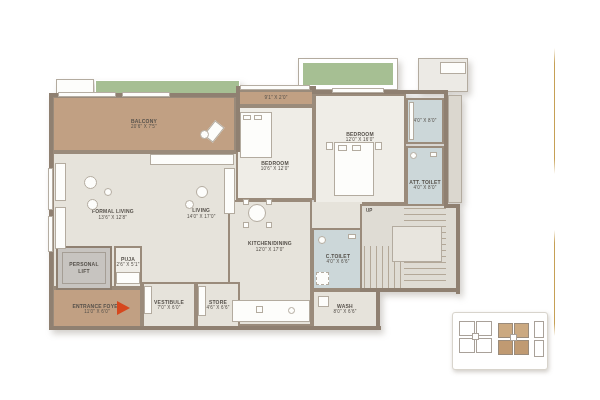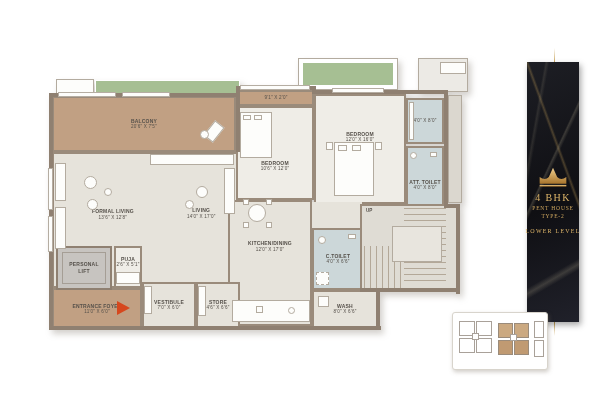--- a/index.html
+++ b/index.html
@@ -231,36 +231,20 @@
     <div class="furn" style="left:318px;top:296px;width:11px;height:11px;"></div>
     <div class="furn" style="left:198px;top:286px;width:8px;height:30px;"></div>
     <div class="furn" style="left:144px;top:286px;width:8px;height:28px;"></div>
     <div class="furn" style="left:116px;top:272px;width:24px;height:12px;"></div>
 
     <div id="entry-arrow"></div>
   </div>
 
   <div class="goldline" style="left:554px;top:48px;height:126px;"></div>
   <div class="goldline" style="left:554px;top:230px;height:106px;"></div>
-  <div id="panel">
-    <svg width="30" height="22" viewBox="0 0 36 24">
-      <defs>
-        <linearGradient id="goldg" x1="0" y1="0" x2="0" y2="1">
-          <stop offset="0" stop-color="#f0cf8d"></stop>
-            <stop offset="1" stop-color="#a8752d"></stop>
-        </linearGradient>
-      </defs>
-      <path d="M2 20 L2 12 C6 15 10 15 13 12 L18 1 L23 12 C26 15 30 15 34 12 L34 20 Z" fill="url(#goldg)"></path>
-      <rect x="2" y="21.5" width="32" height="2" fill="url(#goldg)"></rect>
-    </svg>
-    <div id="panel-title">4 BHK</div>
-    <div class="panel-sub">PENT HOUSE</div>
-    <div class="panel-sub">TYPE-2</div>
-    <div id="panel-level">LOWER LEVEL</div>
-  </div>
 
   <div id="keyplan">
     <div class="ku" style="left:6px;top:8px;width:16px;height:15px;"></div>
     <div class="ku" style="left:23px;top:8px;width:16px;height:15px;"></div>
     <div class="ku" style="left:6px;top:25px;width:16px;height:15px;"></div>
     <div class="ku" style="left:23px;top:25px;width:16px;height:15px;"></div>
     <div class="ku" style="left:19px;top:20px;width:7px;height:7px;"></div>
     <div class="ku hl1" style="left:45px;top:10px;width:15px;height:15px;"></div>
     <div class="ku hl1" style="left:61px;top:10px;width:15px;height:15px;"></div>
     <div class="ku hl2" style="left:45px;top:27px;width:15px;height:15px;"></div>

